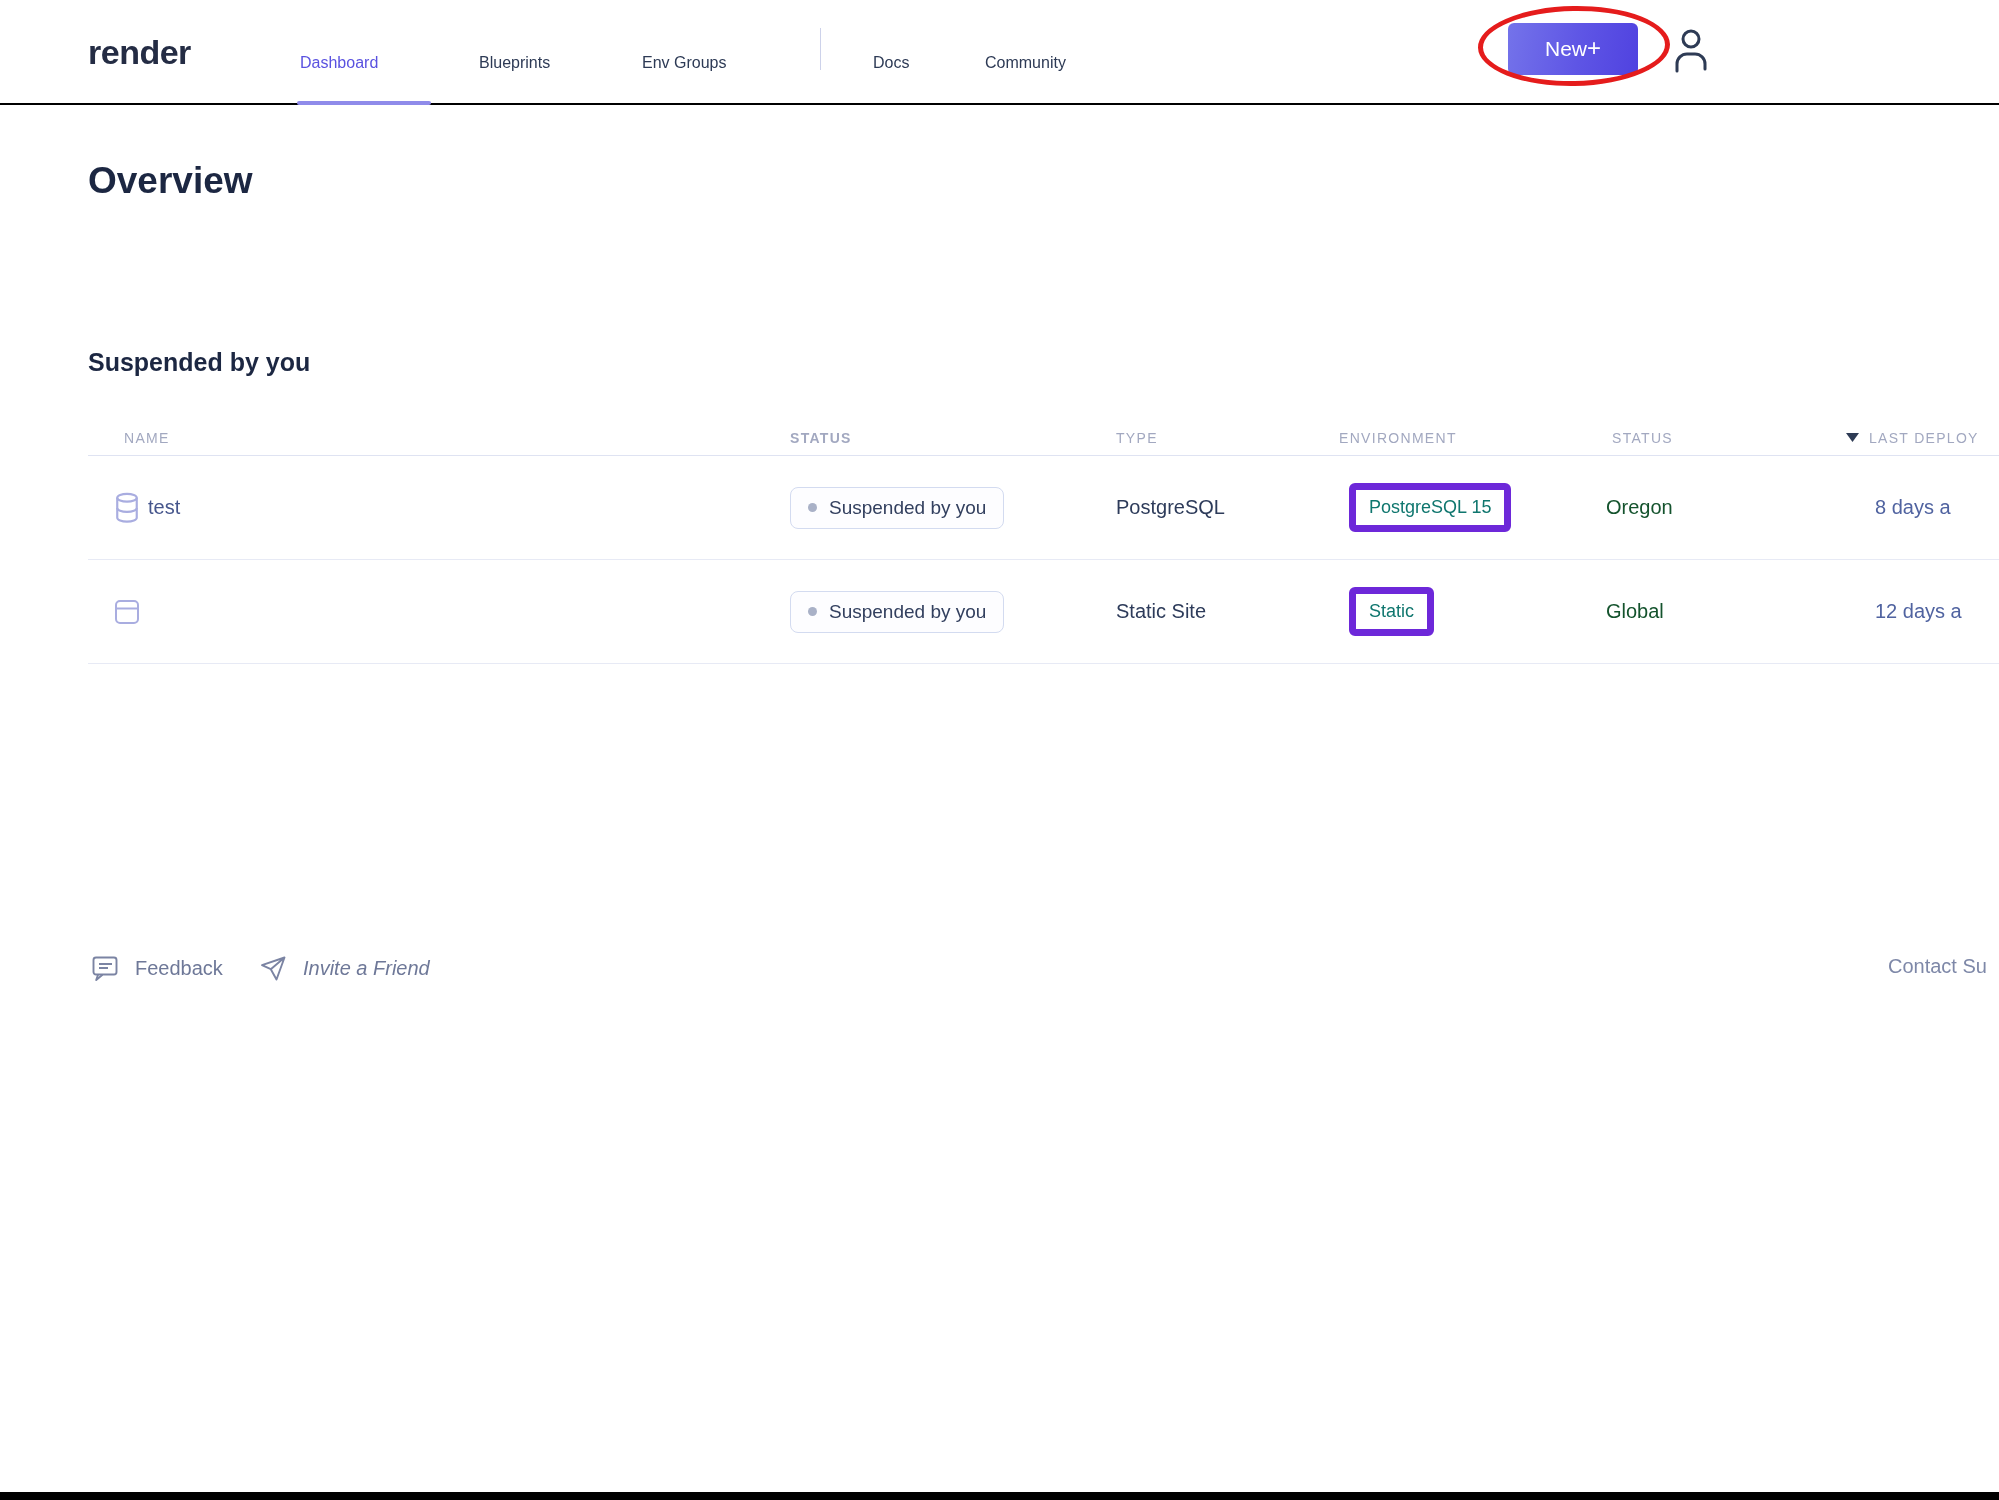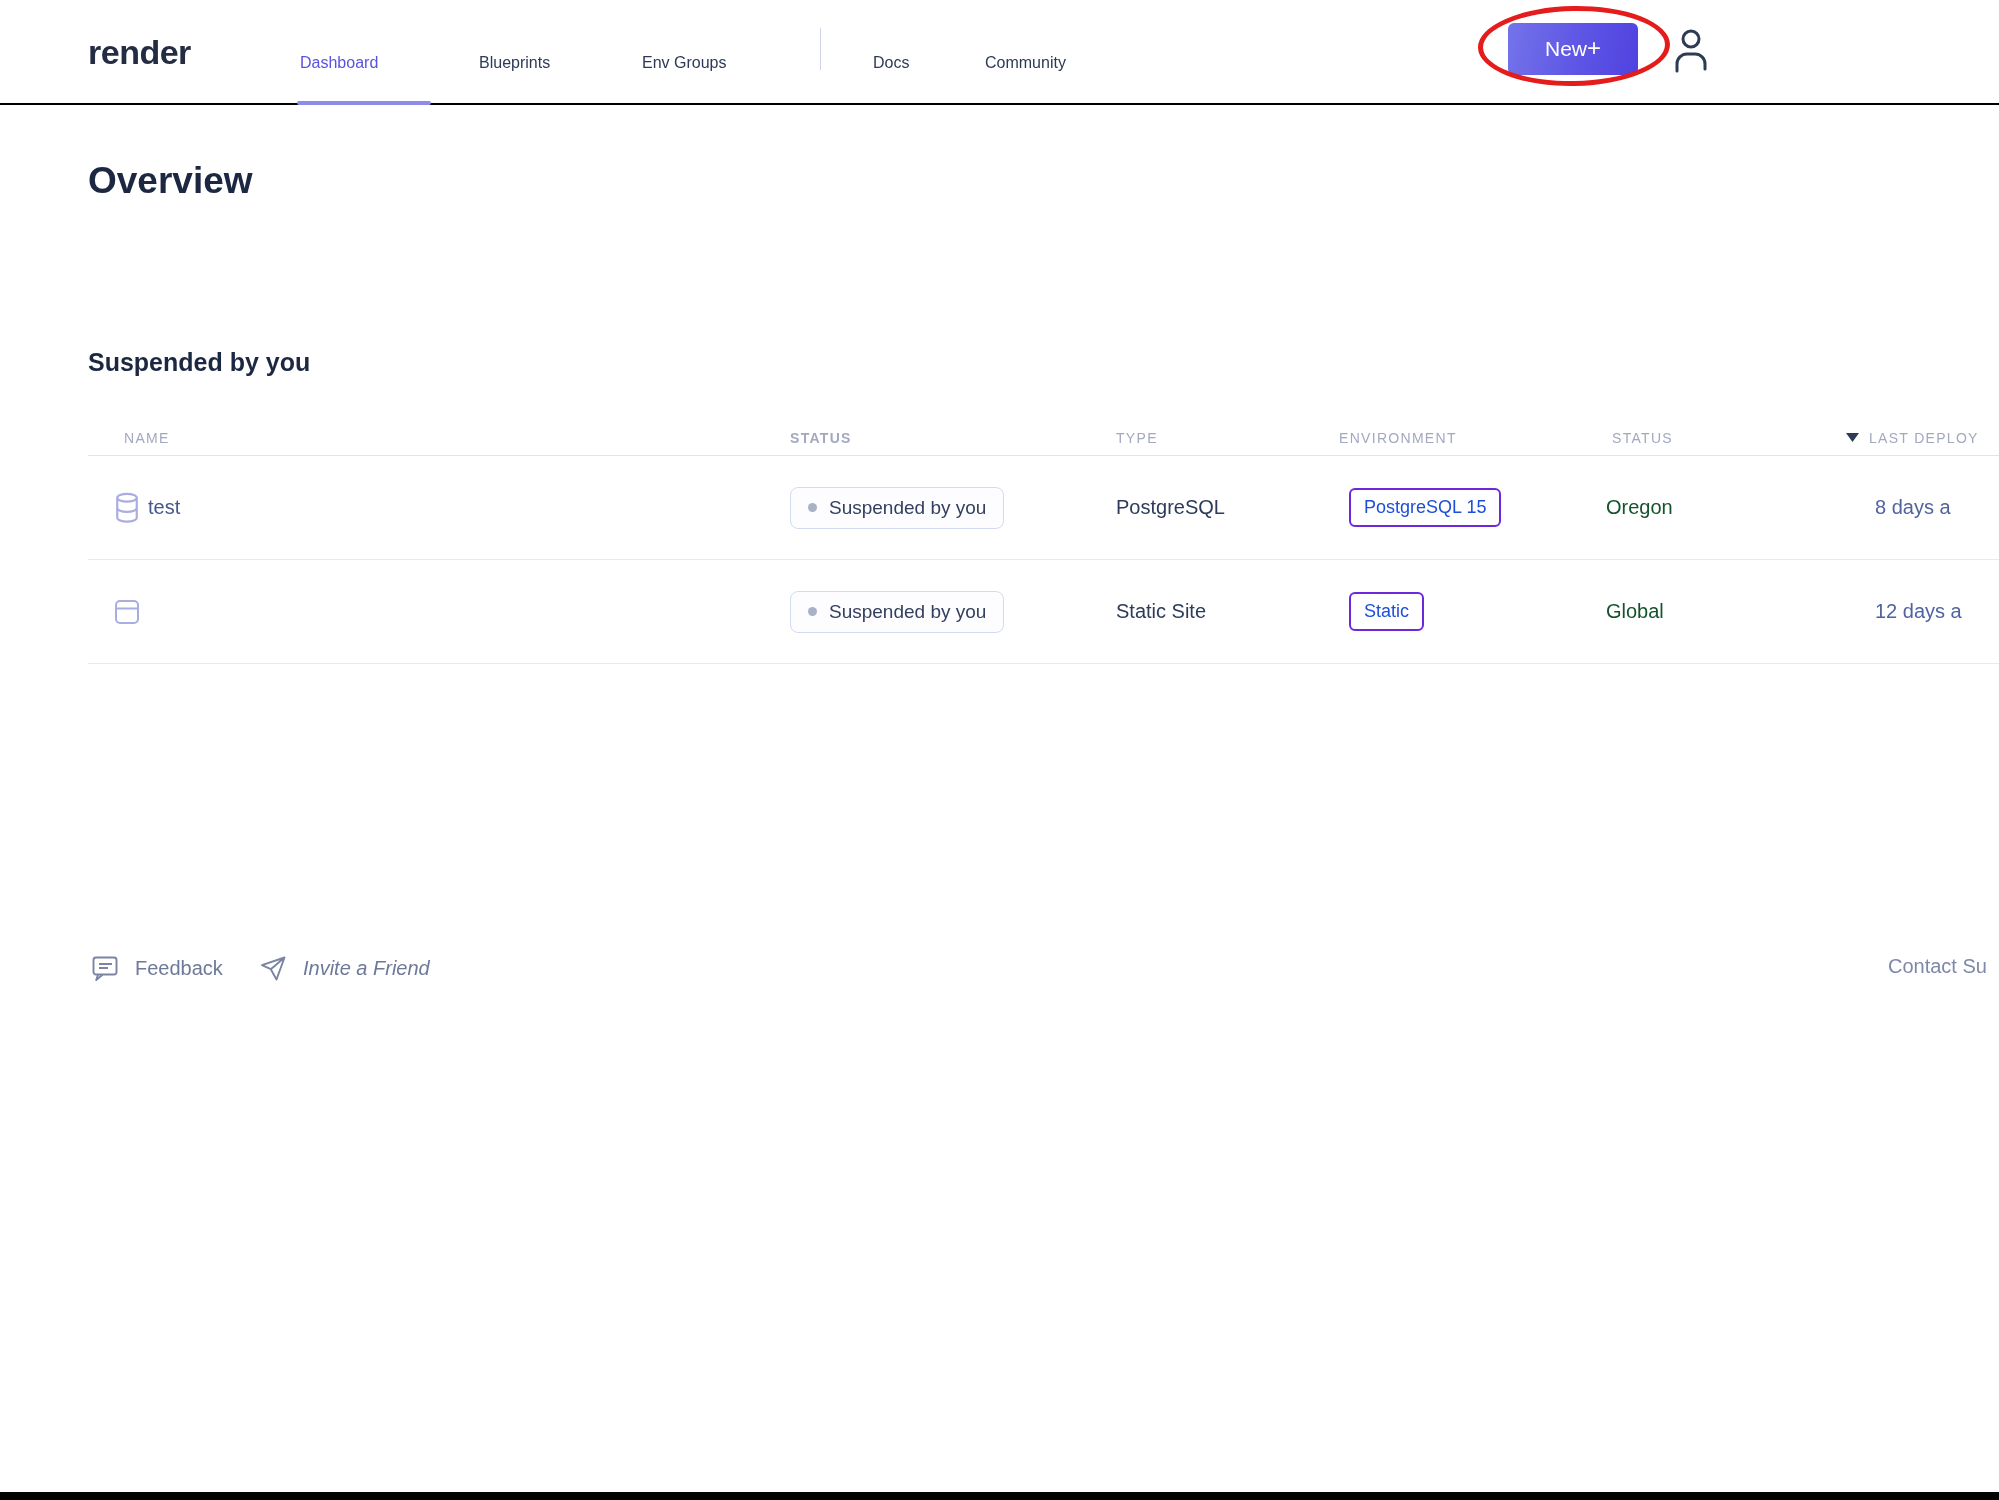--- a/index.html
+++ b/index.html
@@ -87,22 +87,22 @@
   .cell-region { left:1518px; color:#14532d; }
   .cell-deploy { left:1787px; color:#5063a0; }
   .status-badge {
     display:inline-flex; align-items:center; gap:12px;
     padding:9px 17px; border:1px solid #d3dbf0; border-radius:8px;
     background:#fdfdff; color:#33405f; font-size:19px;
   }
   .status-dot { width:9px; height:9px; border-radius:50%; background:#a9b1c7; }
   .env-badge {
     display:inline-flex; align-items:center; padding:7px 13px;
-    border:2px solid #6d28d9; border-radius:6px; background:#ffffff;
-    color:#1d4ed8; font-size:18px;
+    border:7px solid #6d28d9; border-radius:6px; background:#ffffff;
+    color:#0f766e; font-size:18px;
   }
   
   .footer-link {
     position:absolute; display:flex; align-items:center; gap:16px;
     font-size:20px; color:#6e7898; cursor:pointer; background:none; border:none;
     font-family:"Liberation Sans", sans-serif;
   }
   .footer-feedback { left:92px; top:955px; }
   .footer-invite { left:260px; top:955px;font-style:italic; }
   .footer-contact { left:1888px; top:955px; color:#7e88a8; }

